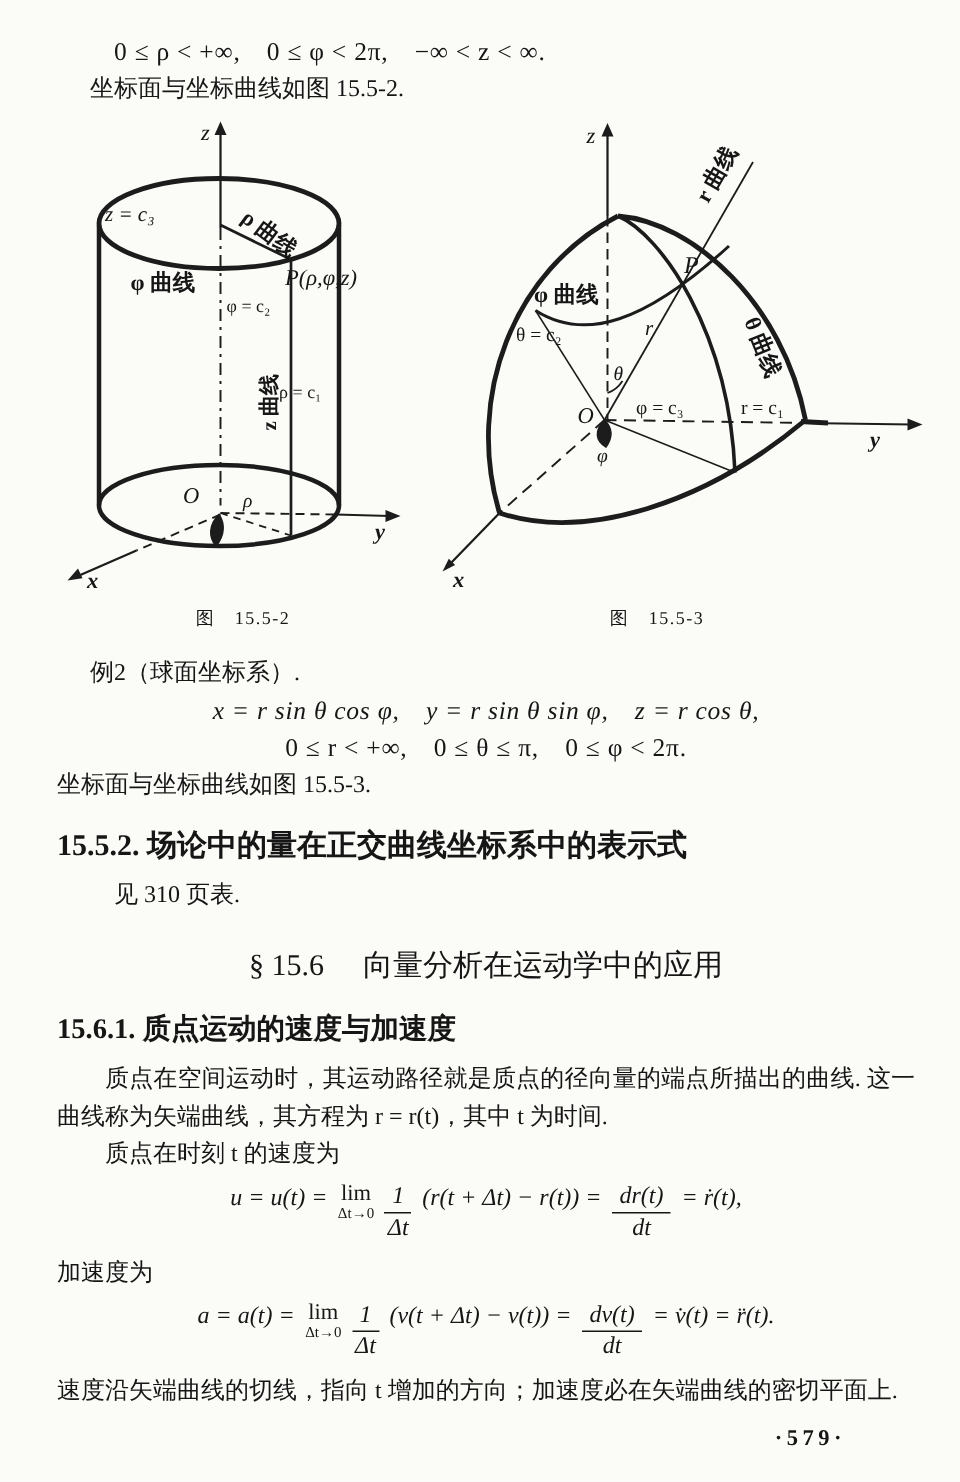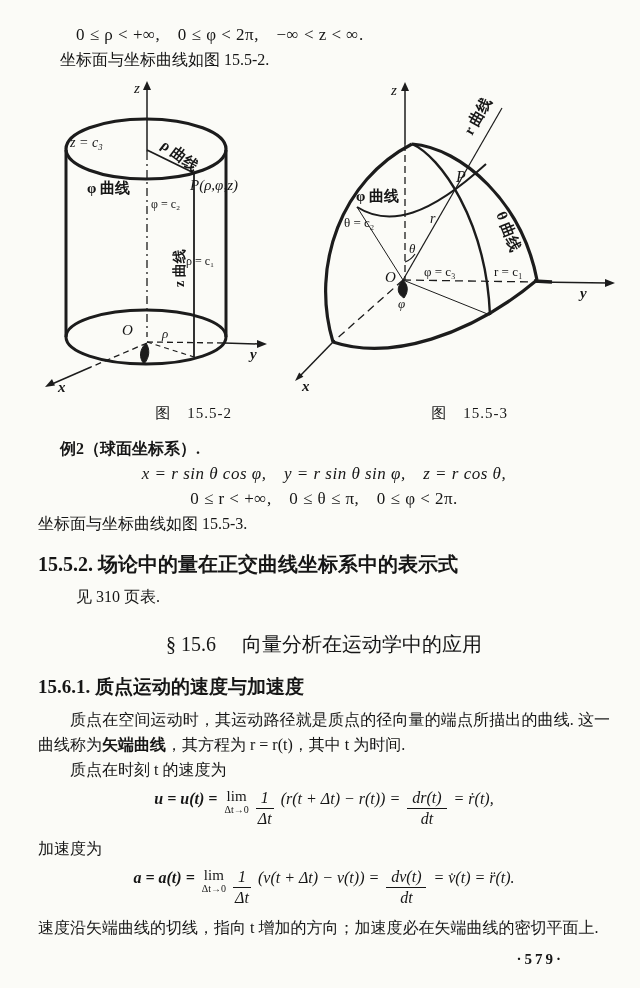--- a/index.html
+++ b/index.html
@@ -14,25 +14,25 @@
     padding:22px 30px 0 38px;box-sizing:border-box;
     overflow:hidden;
   }
   .tline{font-size:16px;line-height:25px;}
   .math{font-size:17px;letter-spacing:.5px;}
   .ind-lg{padding-left:38px;}
   .ind-sm{padding-left:22px;}
   .ind-2em{text-indent:2em;}
   .center{text-align:center;}
   .just{text-align:justify;}
-  .bold{font-weight:700;}
+  .bold{font-weight:400;}
   .ital{font-style:italic;}
   .figwrap{position:relative;height:350px;margin-top:8px;}
   .fig{position:absolute;top:0;}
-  .figcap{position:absolute;top:324px;font-size:15px;text-align:right;letter-spacing:1px;}
+  .figcap{position:absolute;top:324px;font-size:12px;text-align:center;letter-spacing:1px;}
   .cap2{left:54px;width:140px;}
   .cap3{left:330px;width:140px;}
   .h1552{font-size:20px;font-weight:700;margin-top:14px;line-height:28px;}
   .h156{font-size:20px;font-weight:400;margin-top:20px;text-align:center;line-height:30px;}
   .h156 .gap{display:inline-block;width:26px;}
   .h1561{font-size:19px;font-weight:700;margin-top:14px;line-height:28px;}
   .para{margin-top:6px;}
   .formula-row{
     display:flex;justify-content:center;align-items:flex-start;
     gap:7px;font-size:16px;font-style:italic;margin:7px 0;line-height:1.2;

